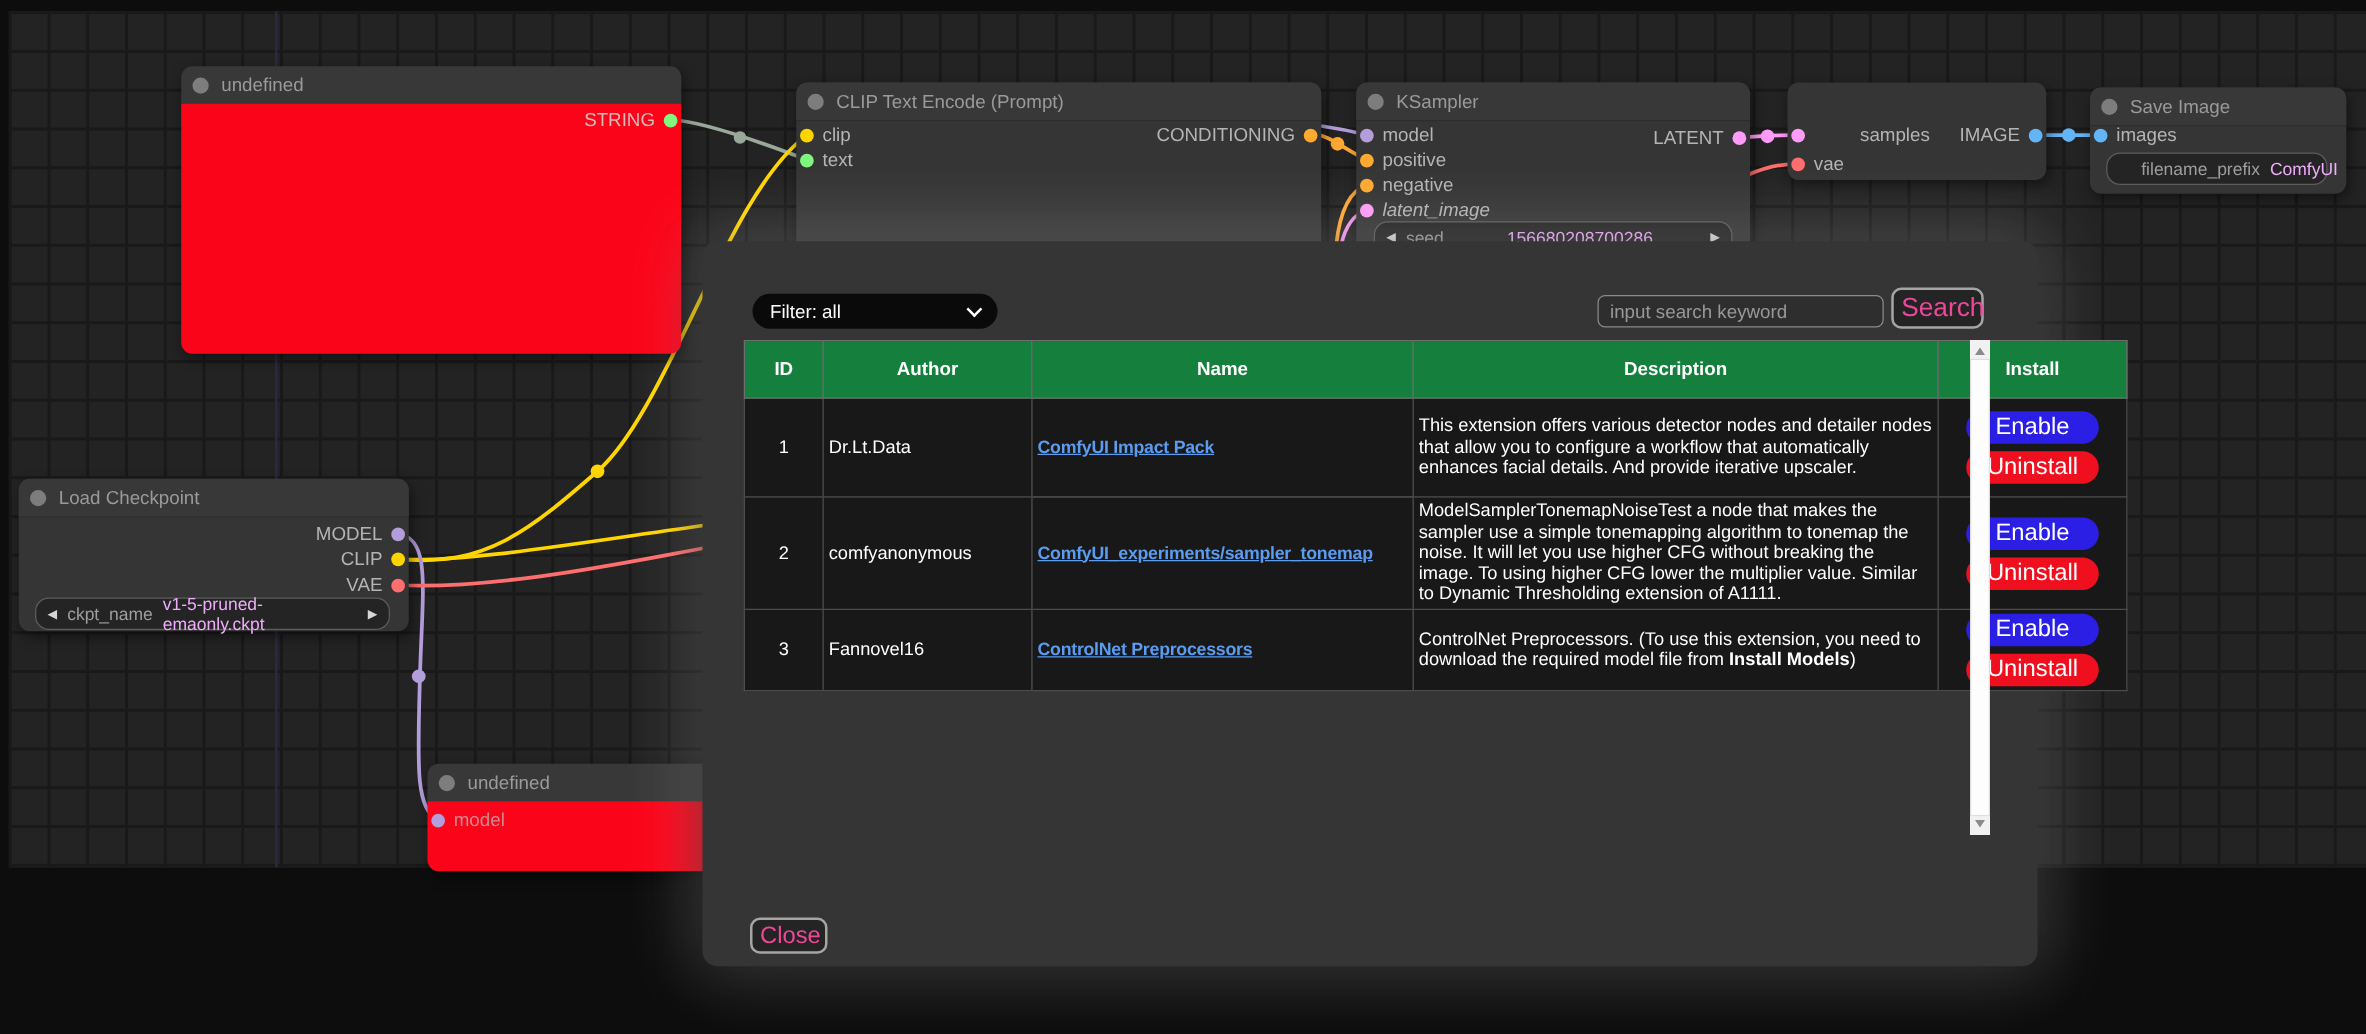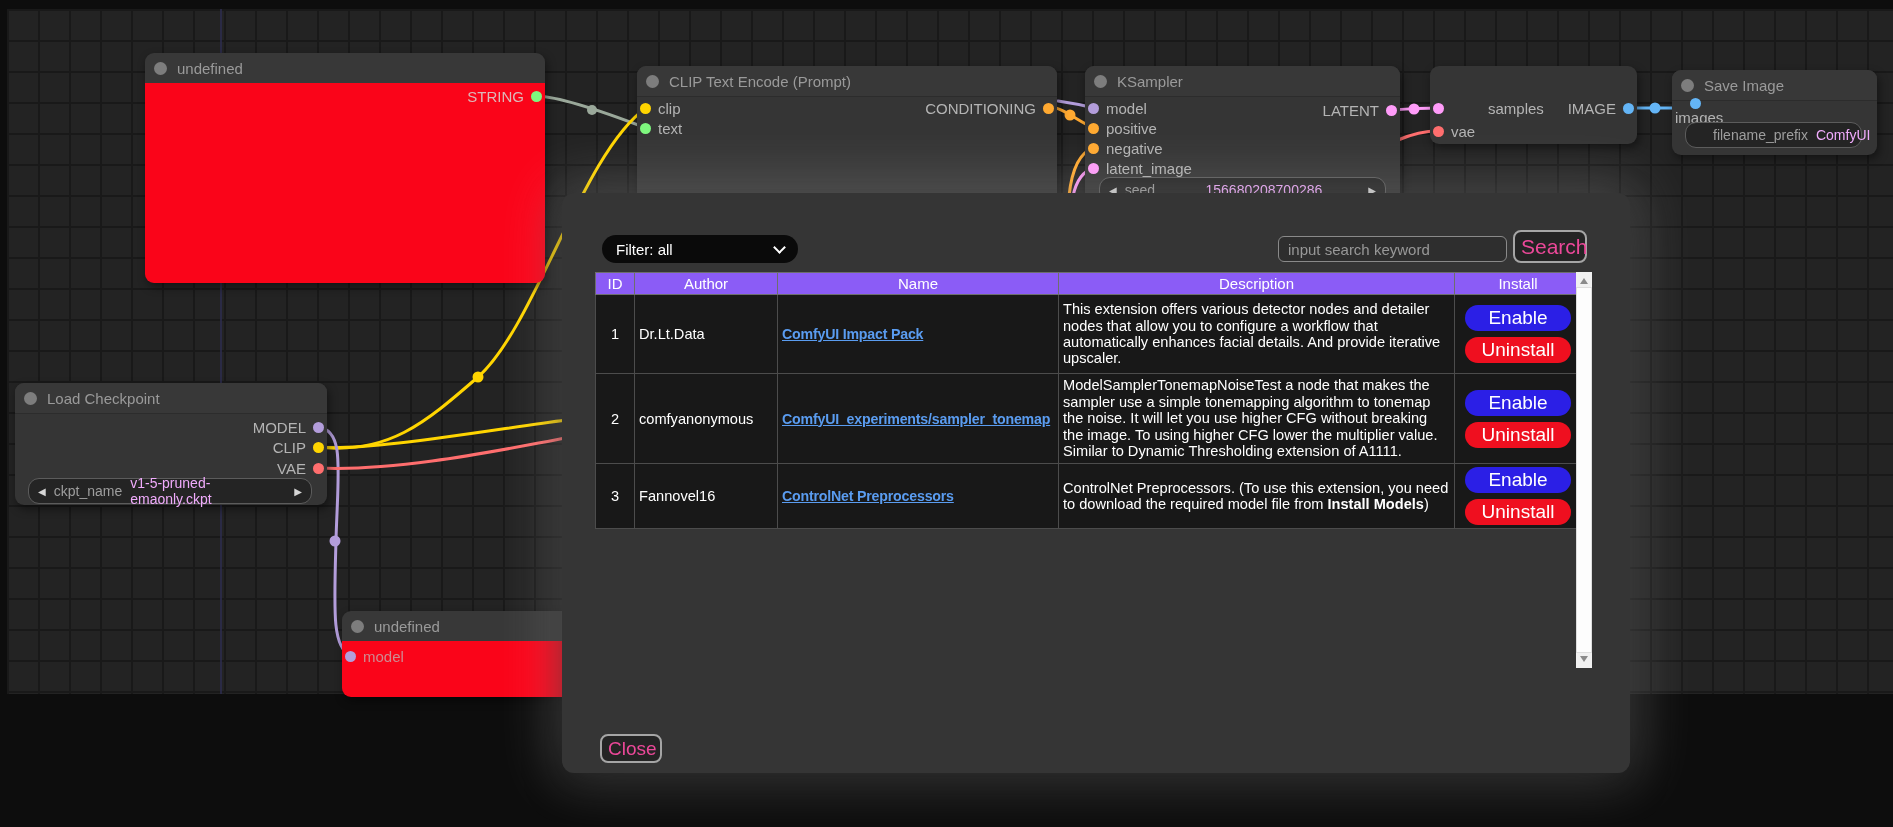--- a/index.html
+++ b/index.html
@@ -36,21 +36,21 @@
   .filter-select{position:absolute;left:40px;top:42px;width:196px;height:28px;background:#0a0a0a;border-radius:14px;color:#fff;
     display:flex;align-items:center;padding:0 14px;box-sizing:border-box;font-size:15px;cursor:default;}
   .chev{width:7px;height:7px;border-right:2px solid #fff;border-bottom:2px solid #fff;transform:rotate(45deg);margin-left:auto;margin-top:-3px;}
   .search-input{position:absolute;left:716px;top:43px;width:229px;height:26px;box-sizing:border-box;background:#2e2e2e;border:1px solid #8a8a8a;border-radius:6px;color:#ddd;padding:0 9px;font-size:15px;font-family:inherit;}
   .search-input::placeholder{color:#989898;}
   .btn-plain{background:#242424;border:2px solid #a5a5a5;border-radius:8px;color:#ec4899;font-family:inherit;cursor:pointer;}
   .search-btn{position:absolute;left:951px;top:37px;width:74px;height:33px;font-size:21px;}
   .close-btn{position:absolute;left:38px;top:541px;width:62px;height:29px;font-size:19px;}
   .table-wrap{position:absolute;left:33px;top:79px;width:997px;height:396px;}
   table.ext{border-collapse:collapse;table-layout:fixed;width:981px;}
-  table.ext th{background:#8b5cf6;color:#fff;font-weight:normal;font-size:15px;height:21px;border:1px solid #6e6e6e;padding:0;}
+  table.ext th{background:#15803d;color:#fff;font-weight:bold;font-size:15px;height:21px;border:1px solid #6e6e6e;padding:12px;}
   table.ext td{background:#181818;color:#fff;border:1px solid #4c4c4c;font-size:14.6px;padding:1px 4px;vertical-align:middle;}
   td.cid{text-align:center;width:38px;}
   td.cauthor{width:142px;padding-left:8px;}
   td.cname{width:280px;padding-left:8px;overflow:hidden;}
   td.cdesc{width:395px;line-height:16.4px;}
   td.cinstall{width:126px;padding:0;}
   a.name-link{color:#5a9cf0;font-weight:bold;text-decoration:underline;white-space:nowrap;font-size:14.2px;letter-spacing:-.2px;}
   .install-box{display:flex;flex-direction:column;align-items:center;justify-content:center;gap:6px;}
   .act-btn{width:106px;height:26px;border:none;border-radius:13px;color:#fff;font-size:19px;font-family:inherit;cursor:pointer;line-height:24px;}
   .act-enable{background:#2b1fe6;}
@@ -133,21 +133,21 @@
       <span>model</span>
     </div>
     <div class="slot in" style="top:52px;">
       <span class="dot c-cond"></span>
       <span>positive</span>
     </div>
     <div class="slot in" style="top:72px;">
       <span class="dot c-cond"></span>
       <span>negative</span>
     </div>
-    <div class="slot in" style="top:92px;">
+    <div class="slot in" style="top:92px;font-style:italic;">
       <span class="dot c-latent"></span>
       <span>latent_image</span>
     </div>
     <div class="slot out" style="top:34px;">
       <span class="dot c-latent"></span>
       <span>LATENT</span>
     </div>
     <div class="widget" style="left:14px;right:14px;top:111px;">
       <span class="warrow">◀</span>
       <span class="wname">seed</span>
@@ -169,21 +169,21 @@
       <span class="dot c-image"></span>
       <span>IMAGE</span>
     </div>
   </div>
 
   <div class="node" style="left:1672px;top:70px;width:205px;height:85px;">
     <div class="node-head">
       <span class="hdot"></span>
       <span>Save Image</span>
     </div>
-    <div class="slot in" style="top:28px;flex-direction:column;">
+    <div class="slot in" style="top:28px;">
       <span class="dot c-image"></span>
       <span>images</span>
     </div>
     <div class="widget" style="left:13px;right:15px;top:52px;">
       <span class="wname" style="margin-left:18px;">filename_prefix</span>
       <span class="wvalue" style="margin-left:auto;margin-right:12px;">ComfyUI</span>
     </div>
   </div>
 
   <div class="node" style="left:15px;top:383px;width:312px;height:122px;">

